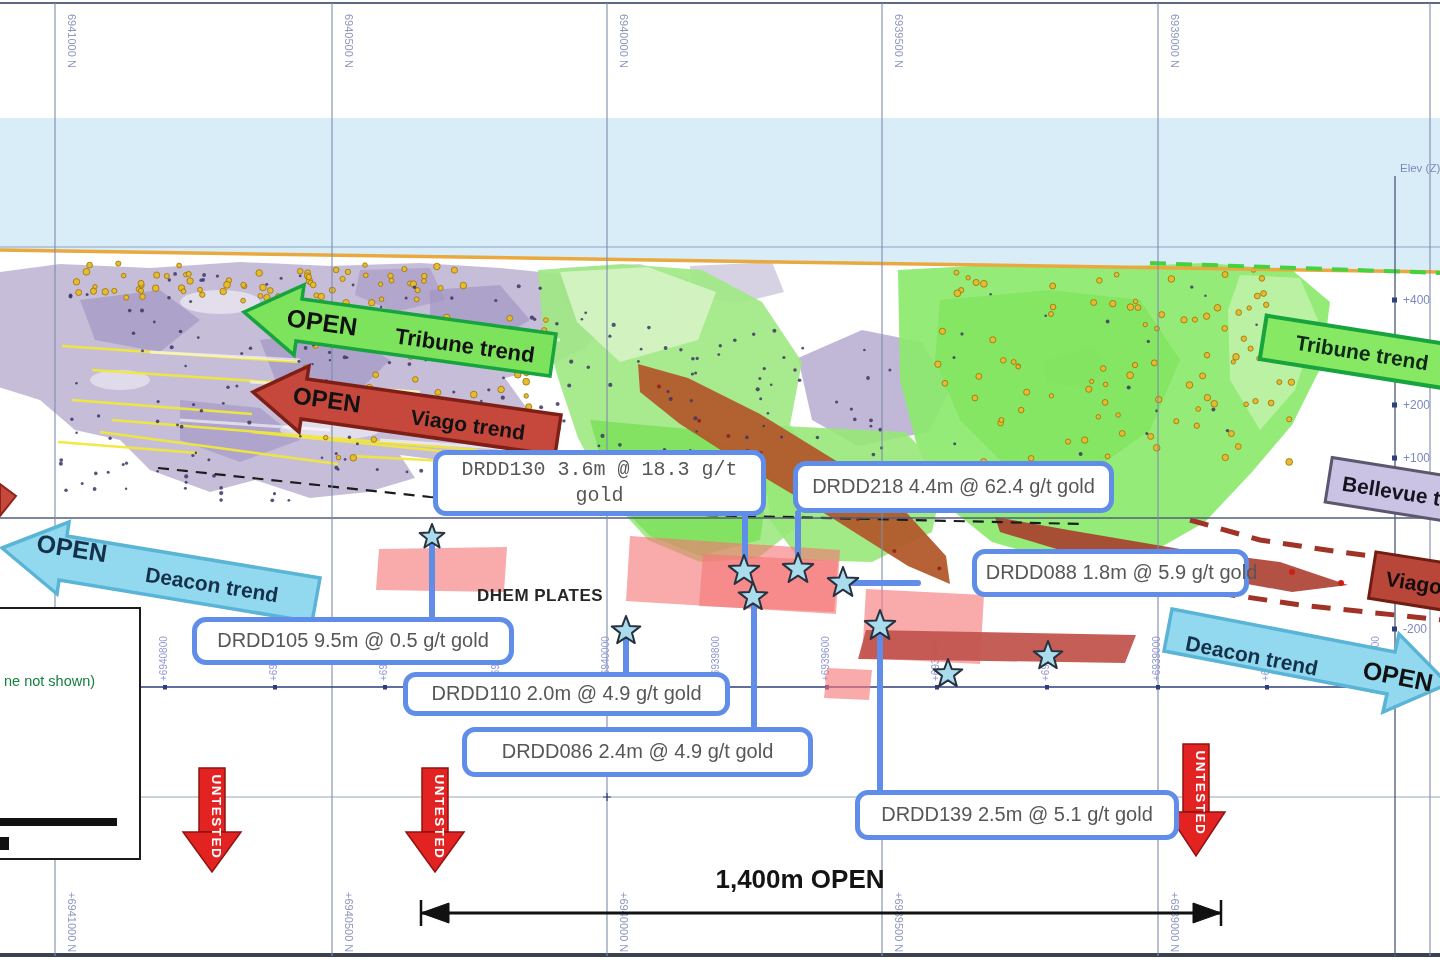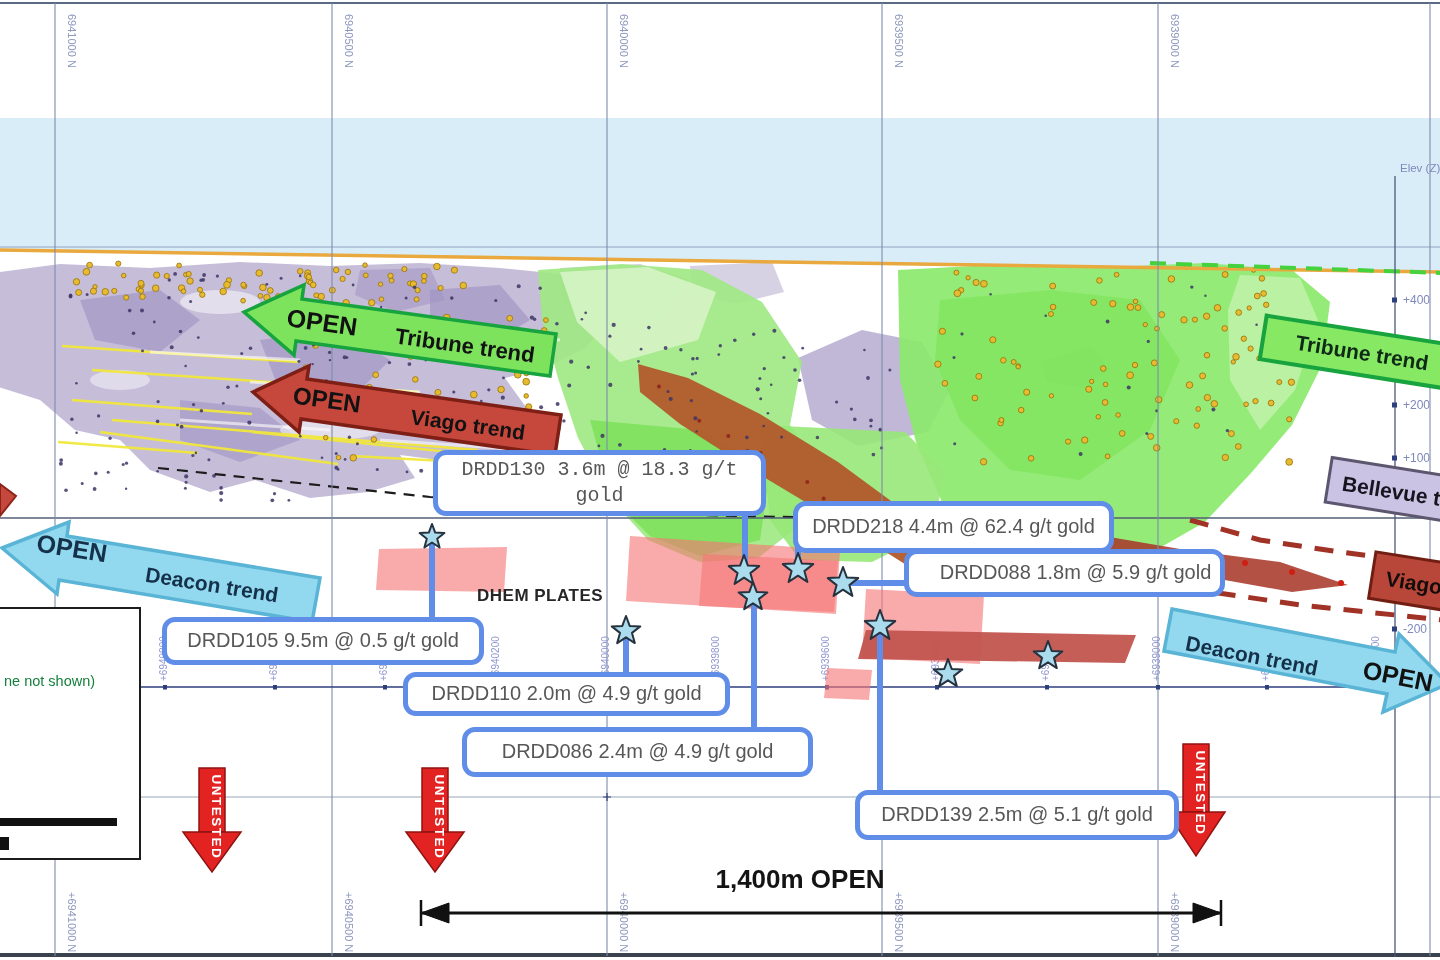--- a/index.html
+++ b/index.html
@@ -695,27 +695,27 @@
     <line x1="1221" y1="900" x2="1221" y2="926" stroke-width="2.5"></line>
     <polygon points="421,913 449,903 449,923"></polygon>
     <polygon points="1221,913 1193,903 1193,923"></polygon>
   </g>
 </svg>
 
 <div id="callout-layer">
       <div class="callout" style="left: 433px; top: 450px; width: 333px; height: 66px; font-family: Liberation Mono, monospace;">
         <div class="multi"><span>DRDD130 3.6m @ 18.3 g/t gold</span><br></div>
       </div>
-      <div class="callout" style="left: 793px; top: 461px; width: 321px; height: 52px; margin-top: 40px;">
+      <div class="callout" style="left: 793px; top: 461px; width: 321px; height: 52px;">
         <div><span>DRDD218 4.4m @ 62.4 g/t gold</span></div>
       </div>
-      <div class="callout" style="left: 904px; top: 549px; width: 321px; height: 48px; padding-left: 28px;">
+      <div class="callout" style="left: 972px; top: 549px; width: 277px; height: 48px; padding-left: 28px;">
         <div><span>DRDD088 1.8m @ 5.9 g/t gold</span></div>
       </div>
-      <div class="callout" style="left: 162px; top: 617px; width: 322px; height: 48px;">
+      <div class="callout" style="left: 192px; top: 617px; width: 322px; height: 48px; border-radius: 14px;">
         <div><span>DRDD105 9.5m @ 0.5 g/t gold</span></div>
       </div>
       <div class="callout" style="left: 403px; top: 672px; width: 327px; height: 44px; justify-content: center;">
         <div><span>DRDD110 2.0m @ 4.9 g/t gold</span></div>
       </div>
       <div class="callout" style="left: 462px; top: 727px; width: 351px; height: 50px; align-items: center;">
         <div><span>DRDD086 2.4m @ 4.9 g/t gold</span></div>
       </div>
       <div class="callout" style="left: 820px; top: 790px; width: 324px; height: 50px; margin-left: 35px;">
         <div><span>DRDD139 2.5m @ 5.1 g/t gold</span></div>

